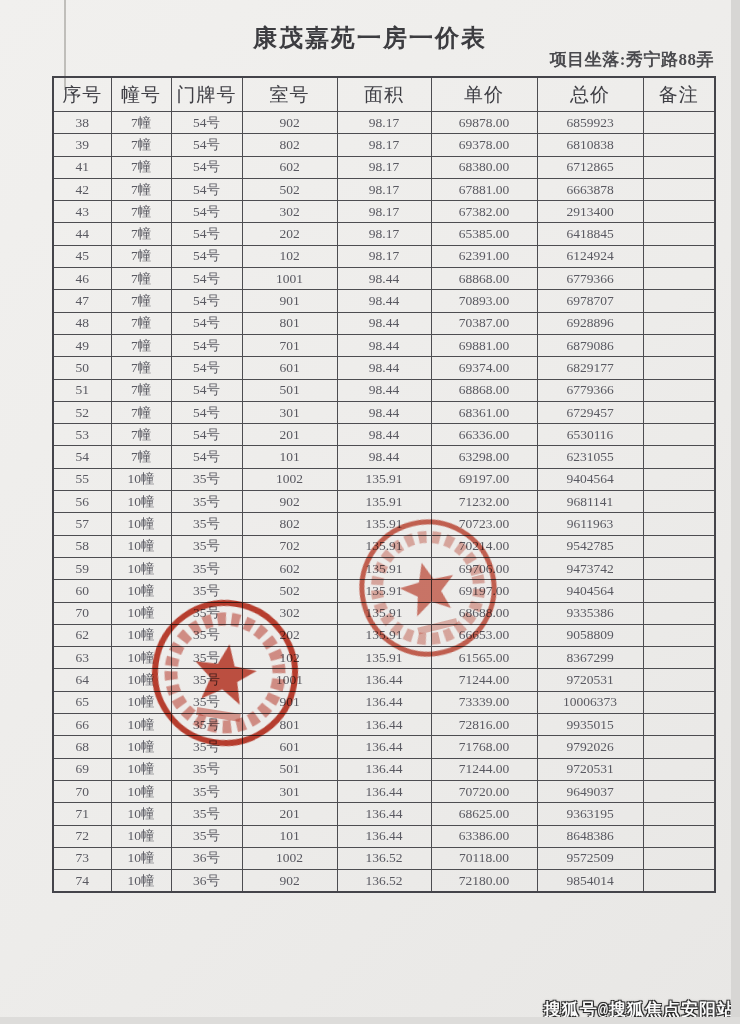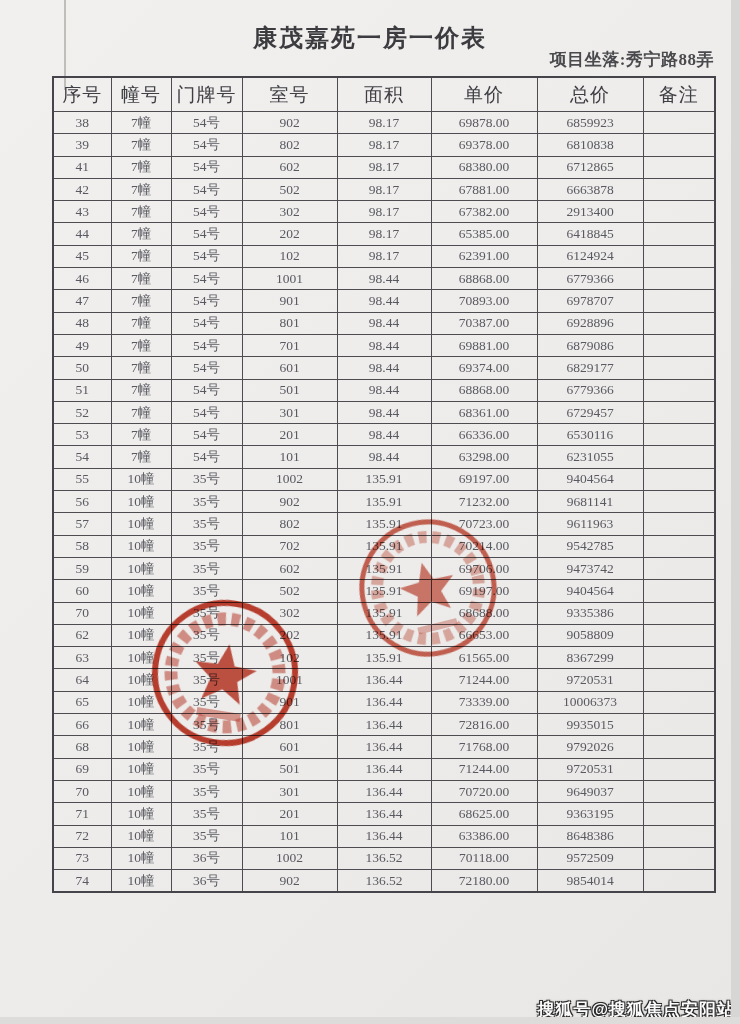--- a/index.html
+++ b/index.html
@@ -55,21 +55,21 @@
   .seal{
     position:absolute;mix-blend-mode:multiply;filter:blur(0.55px);
     pointer-events:none;
   }
   .seal svg{display:block;}
   #seal-upper{left:352px;top:512px;opacity:.78;transform:rotate(-14deg);}
   #seal-lower{left:146px;top:594px;opacity:.92;transform:rotate(9deg);}
 
   .watermark{
     position:absolute;right:5px;bottom:3px;
-    font-family:Liberation Sans, sans-serif;
+    font-family:Liberation Mono, monospace;
     font-size:17px;font-weight:bold;letter-spacing:1px;color:#fbfbfb;
     text-shadow:
       -1px -1px 0 #2b2b2b, 1px -1px 0 #2b2b2b,
       -1px 1px 0 #2b2b2b, 1px 1px 0 #2b2b2b,
       0 0 3px rgba(0,0,0,.65);
     padding-left: 20px;
   }
 </style>
 </head>
 <body>

